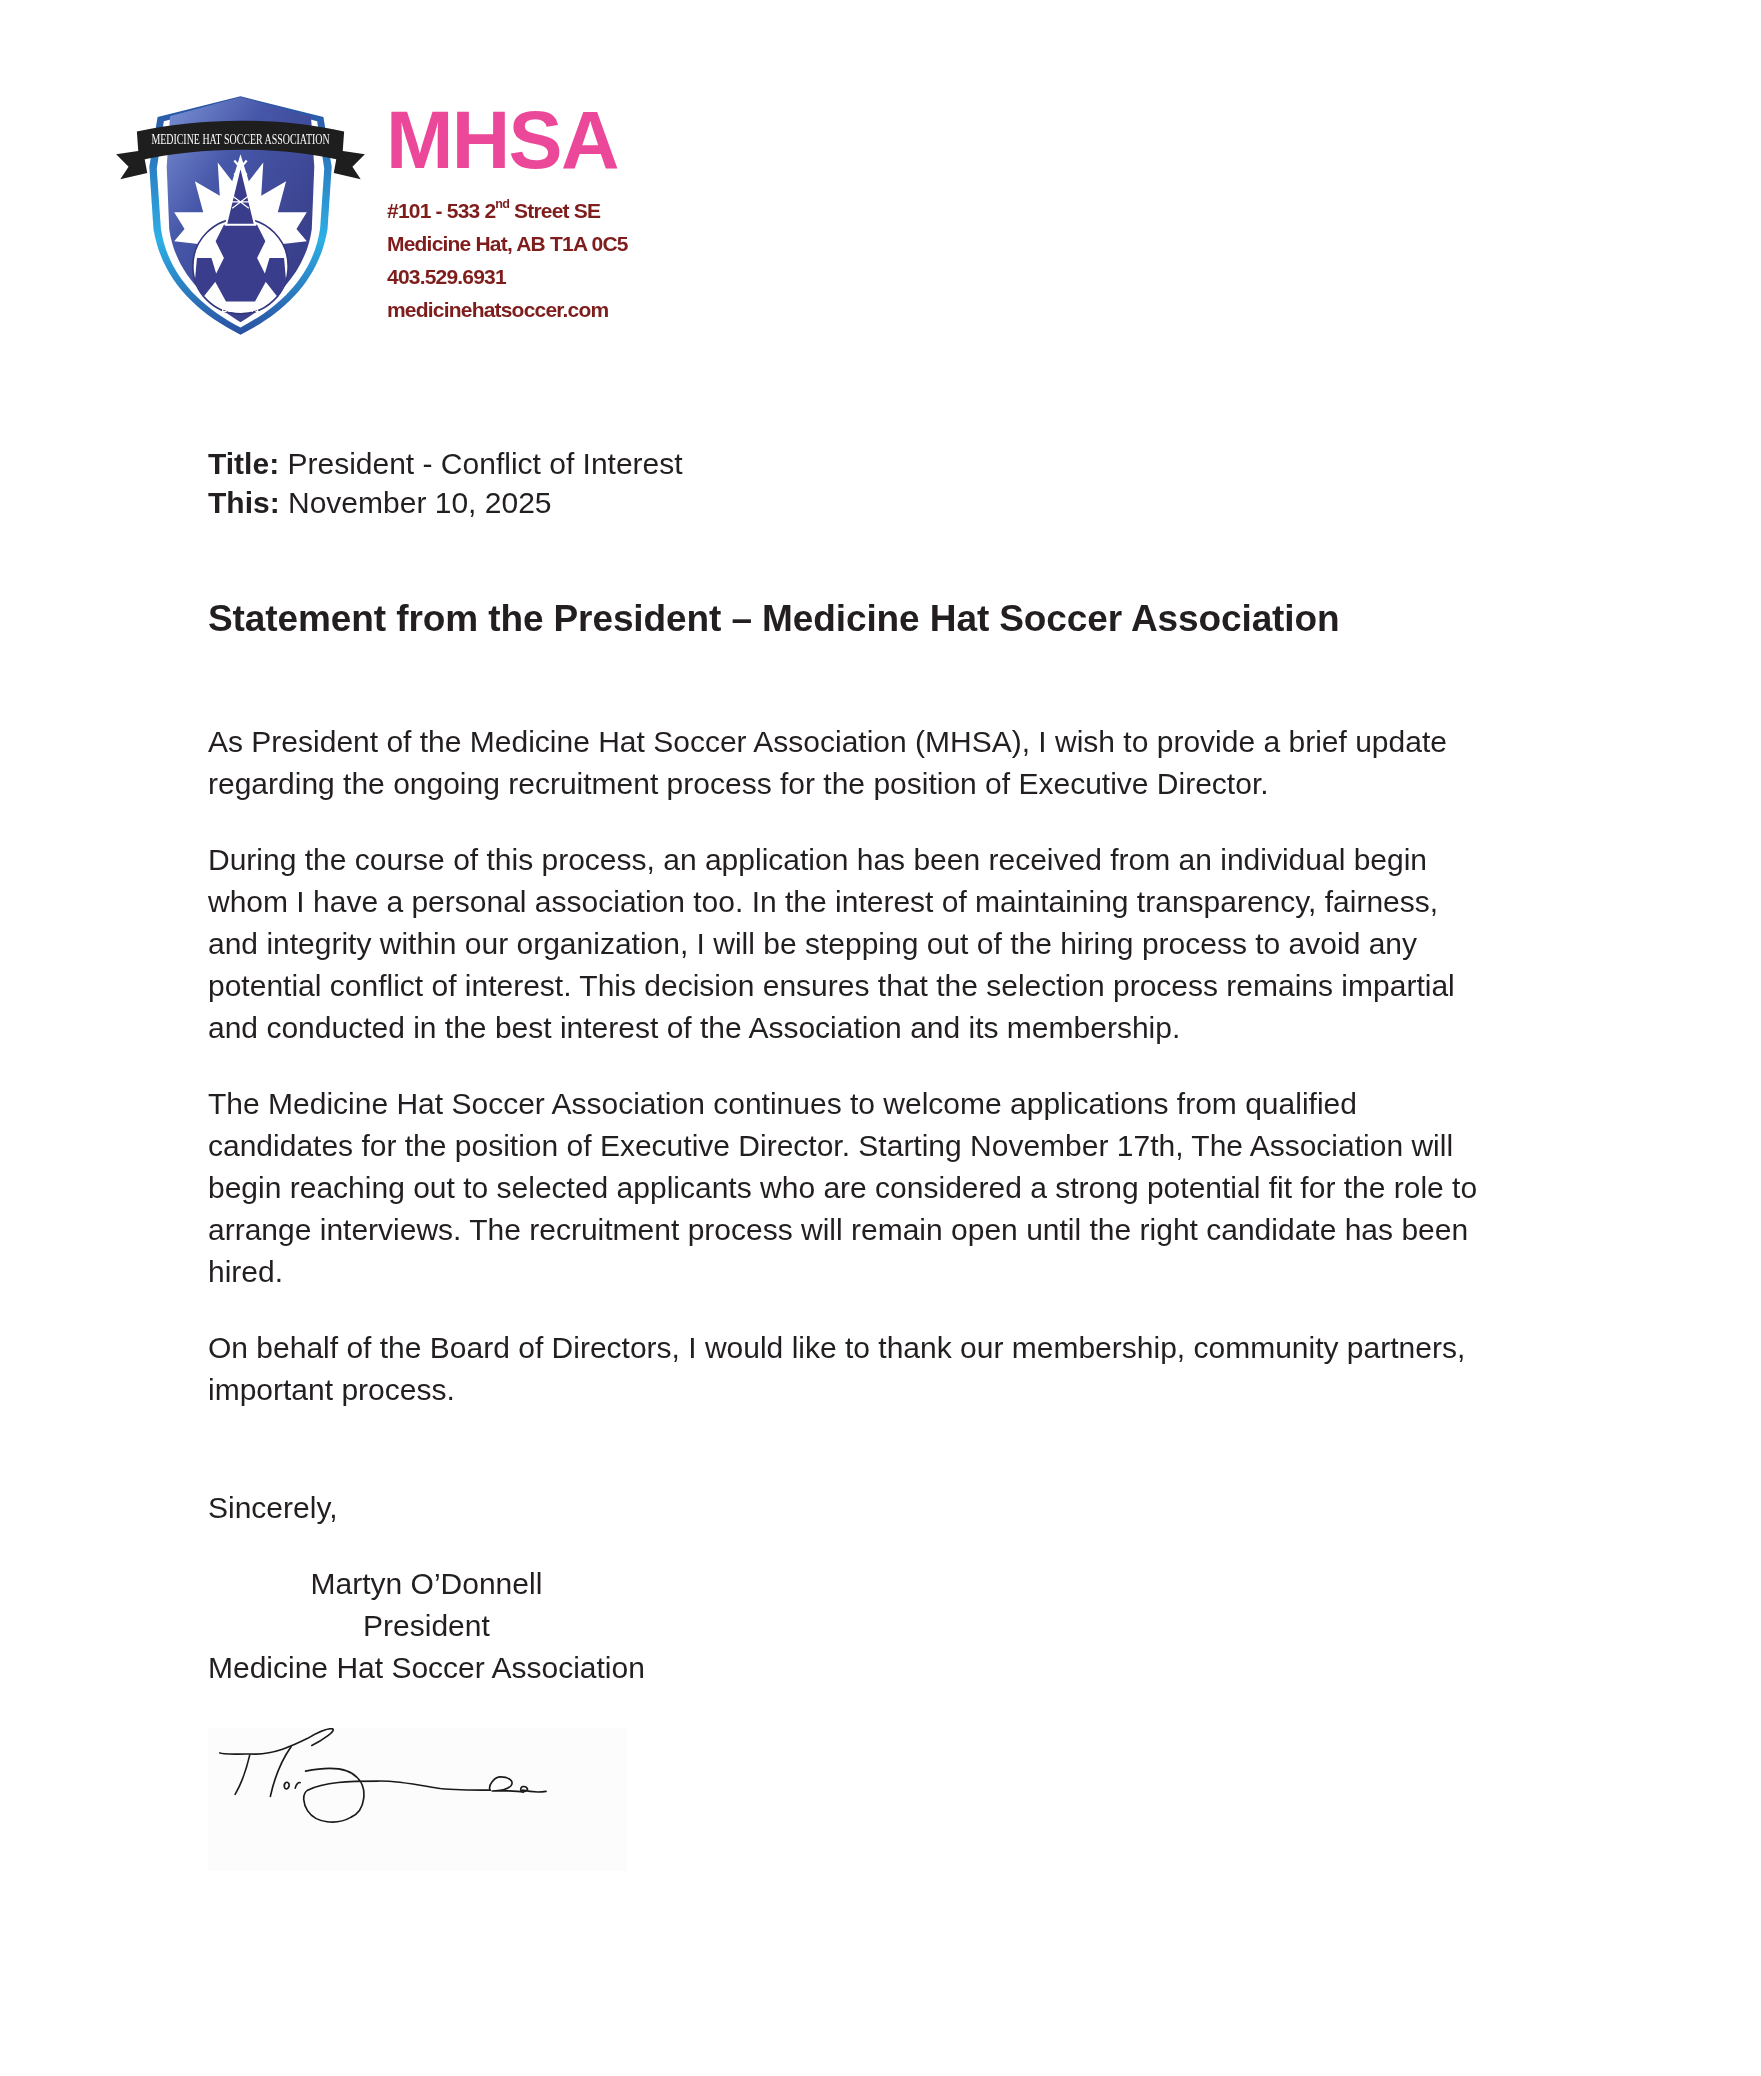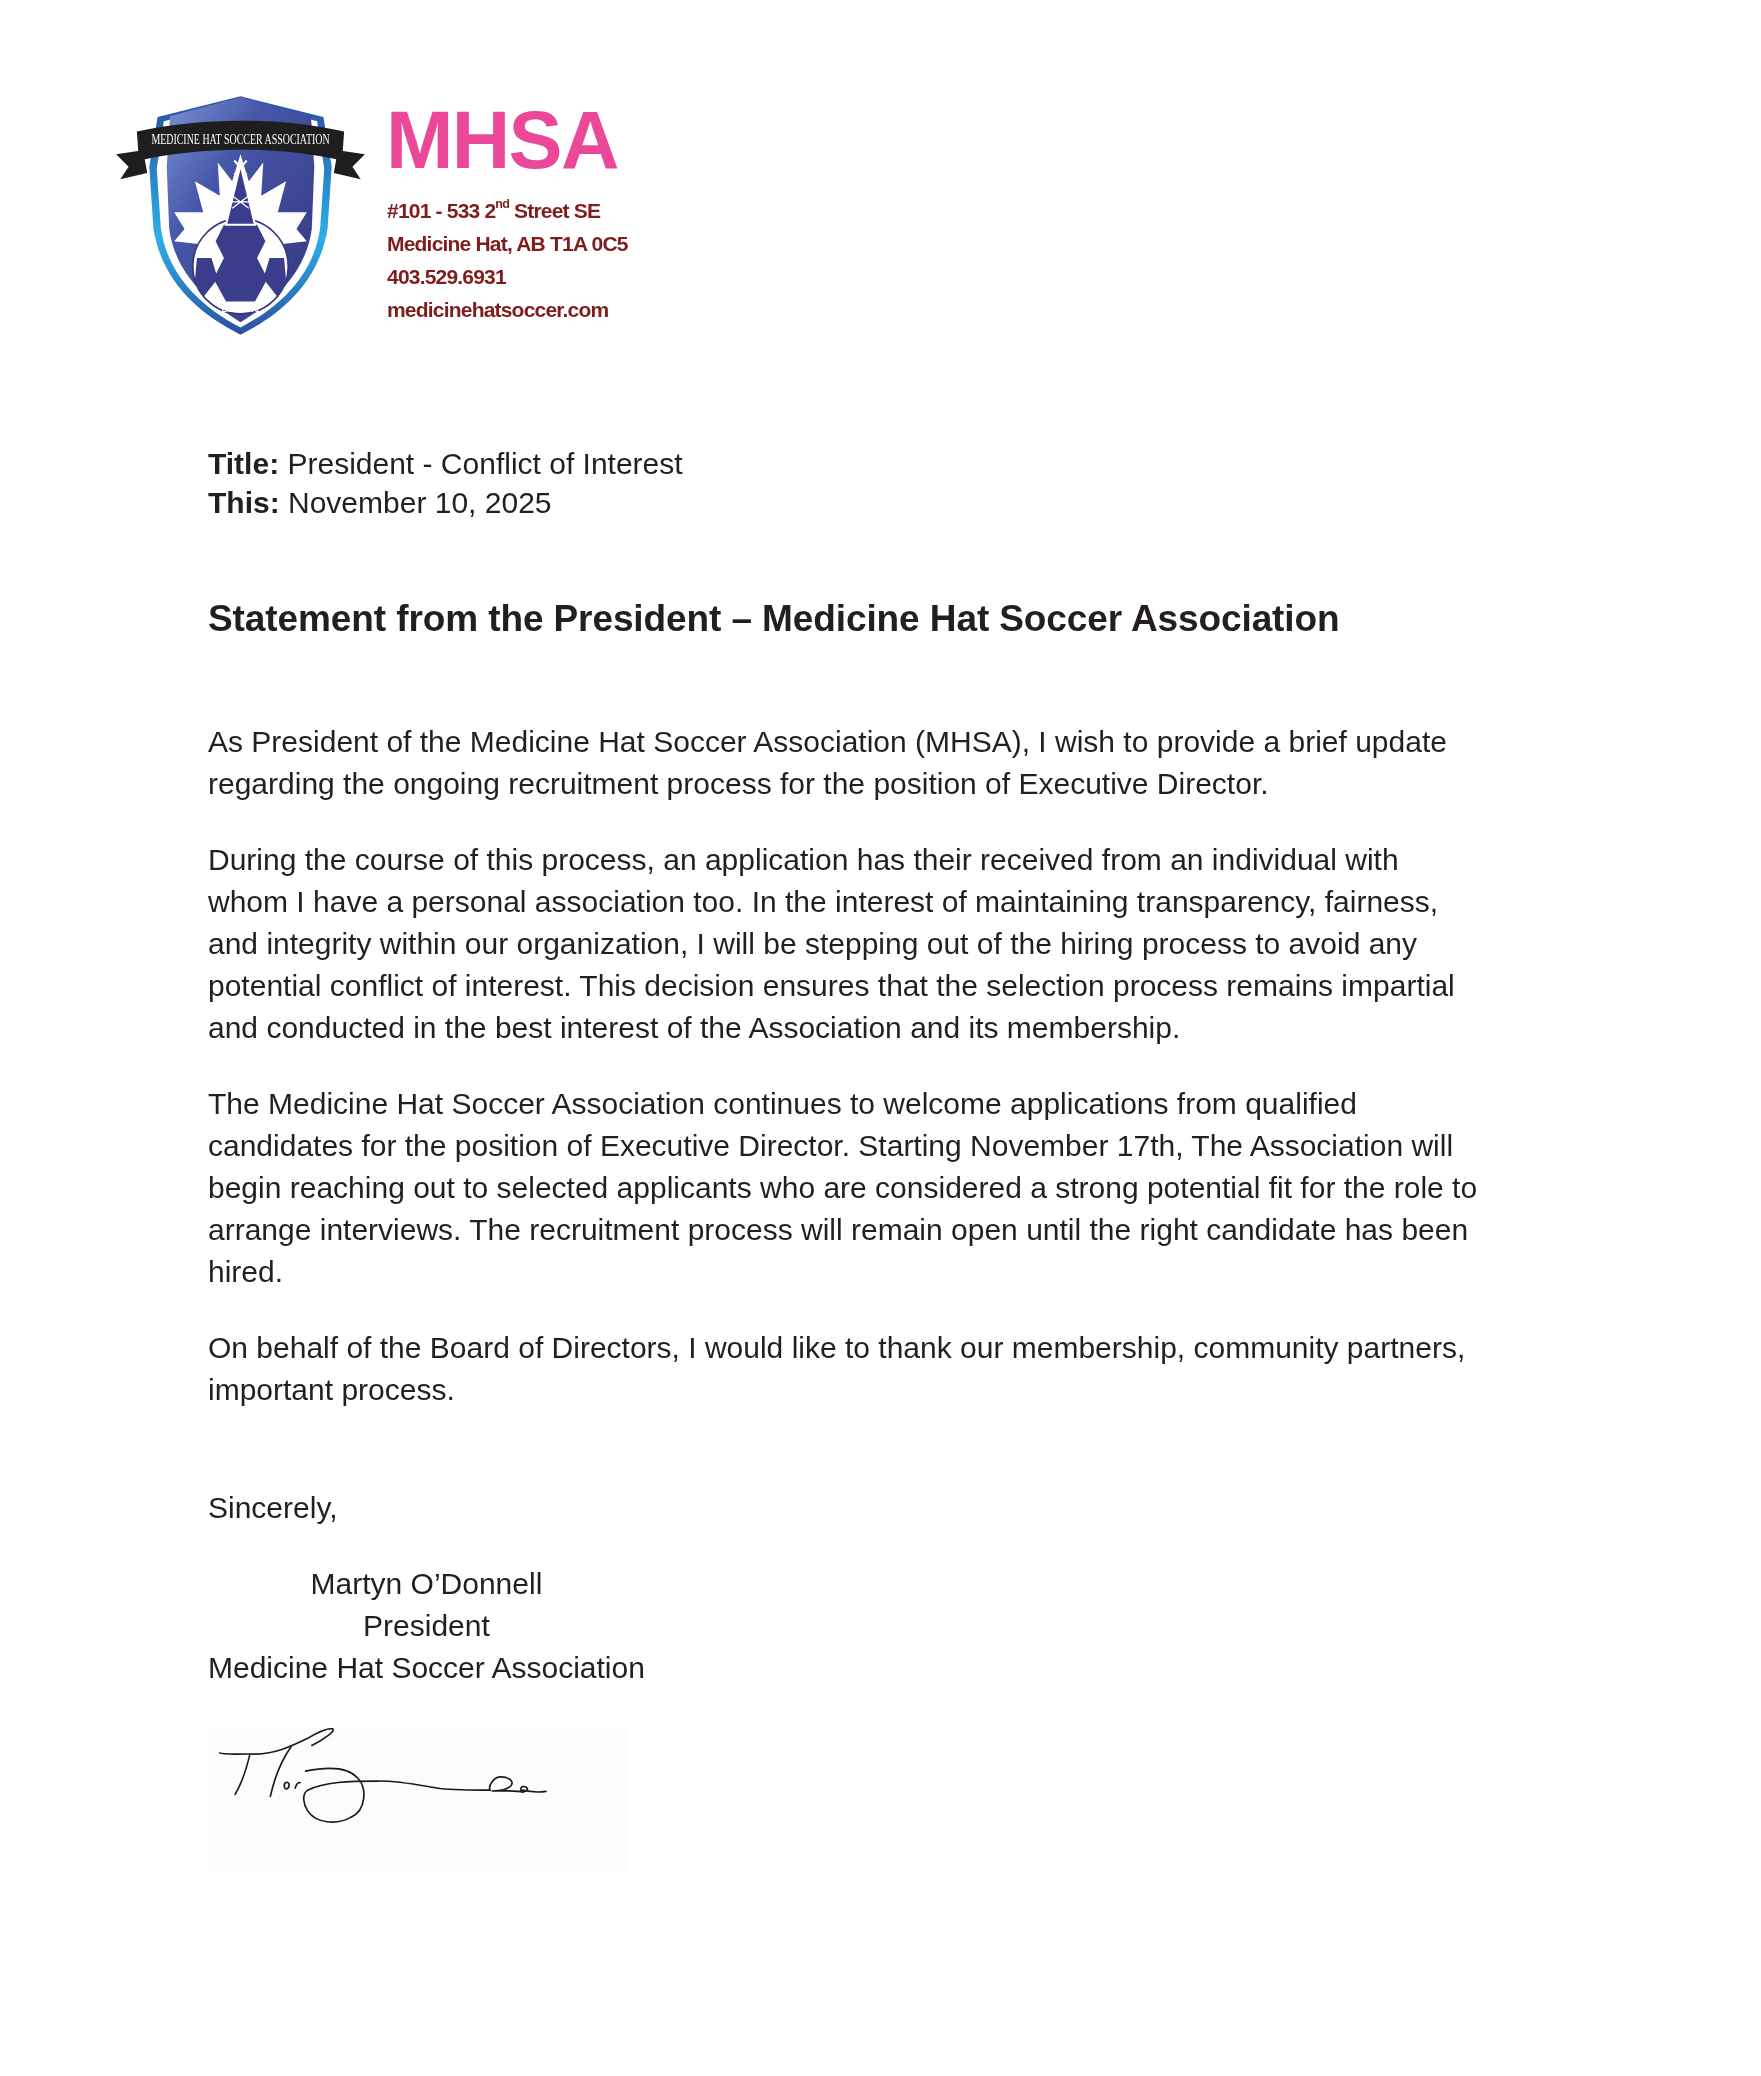--- a/index.html
+++ b/index.html
@@ -92,21 +92,21 @@
 </div>
 
 <div id="heading" class="abs">Statement from the President – Medicine Hat Soccer Association</div>
 
 <div id="body" class="abs">
   <p>
     <span class="ln">As President of the Medicine Hat Soccer Association (MHSA), I wish to provide a brief update</span>
     <span class="ln">regarding the ongoing recruitment process for the position of Executive Director.</span>
   </p>
   <p>
-    <span class="ln">During the course of this process, an application has their received from an individual with</span>
+    <span class="ln">During the course of this process, an application has been received from an individual begin</span>
     <span class="ln">whom I have a personal association too. In the interest of maintaining transparency, fairness,</span>
     <span class="ln">and integrity within our organization, I will be stepping out of the hiring process to avoid any</span>
     <span class="ln">potential conflict of interest. This decision ensures that the selection process remains impartial</span>
     <span class="ln">and conducted in the best interest of the Association and its membership.</span>
   </p>
   <p>
     <span class="ln">The Medicine Hat Soccer Association continues to welcome applications from qualified</span>
     <span class="ln">candidates for the position of Executive Director. Starting November 17th, The Association will</span>
     <span class="ln">begin reaching out to selected applicants who are considered a strong potential fit for the role to</span>
     <span class="ln">arrange interviews. The recruitment process will remain open until the right candidate has been</span>

